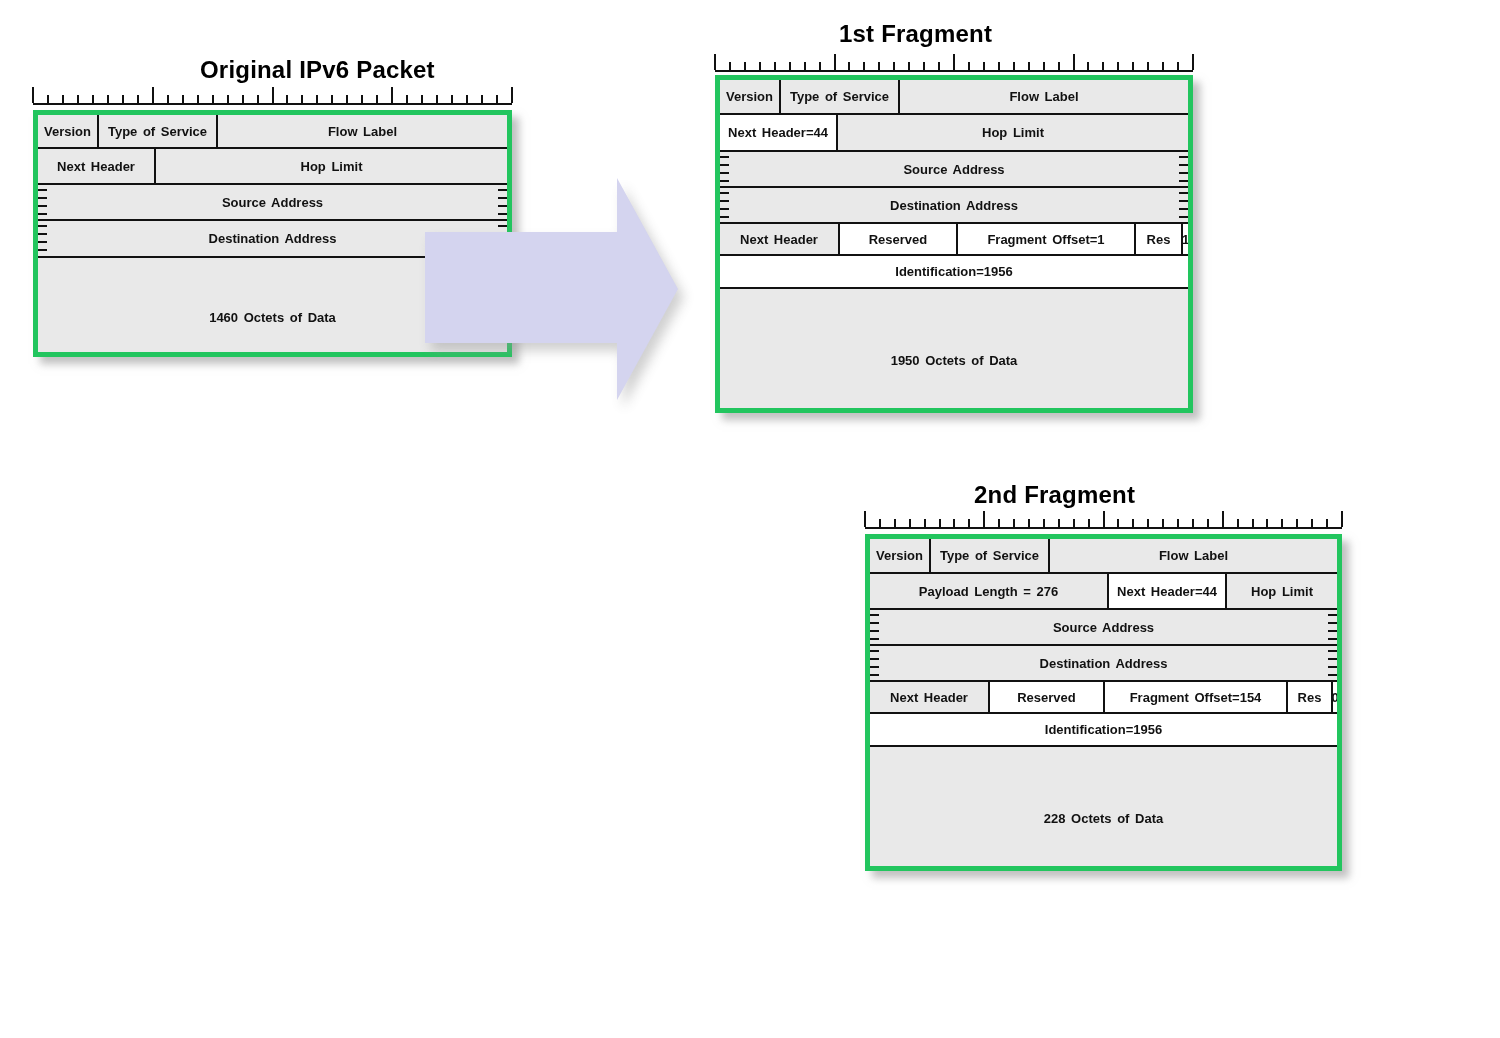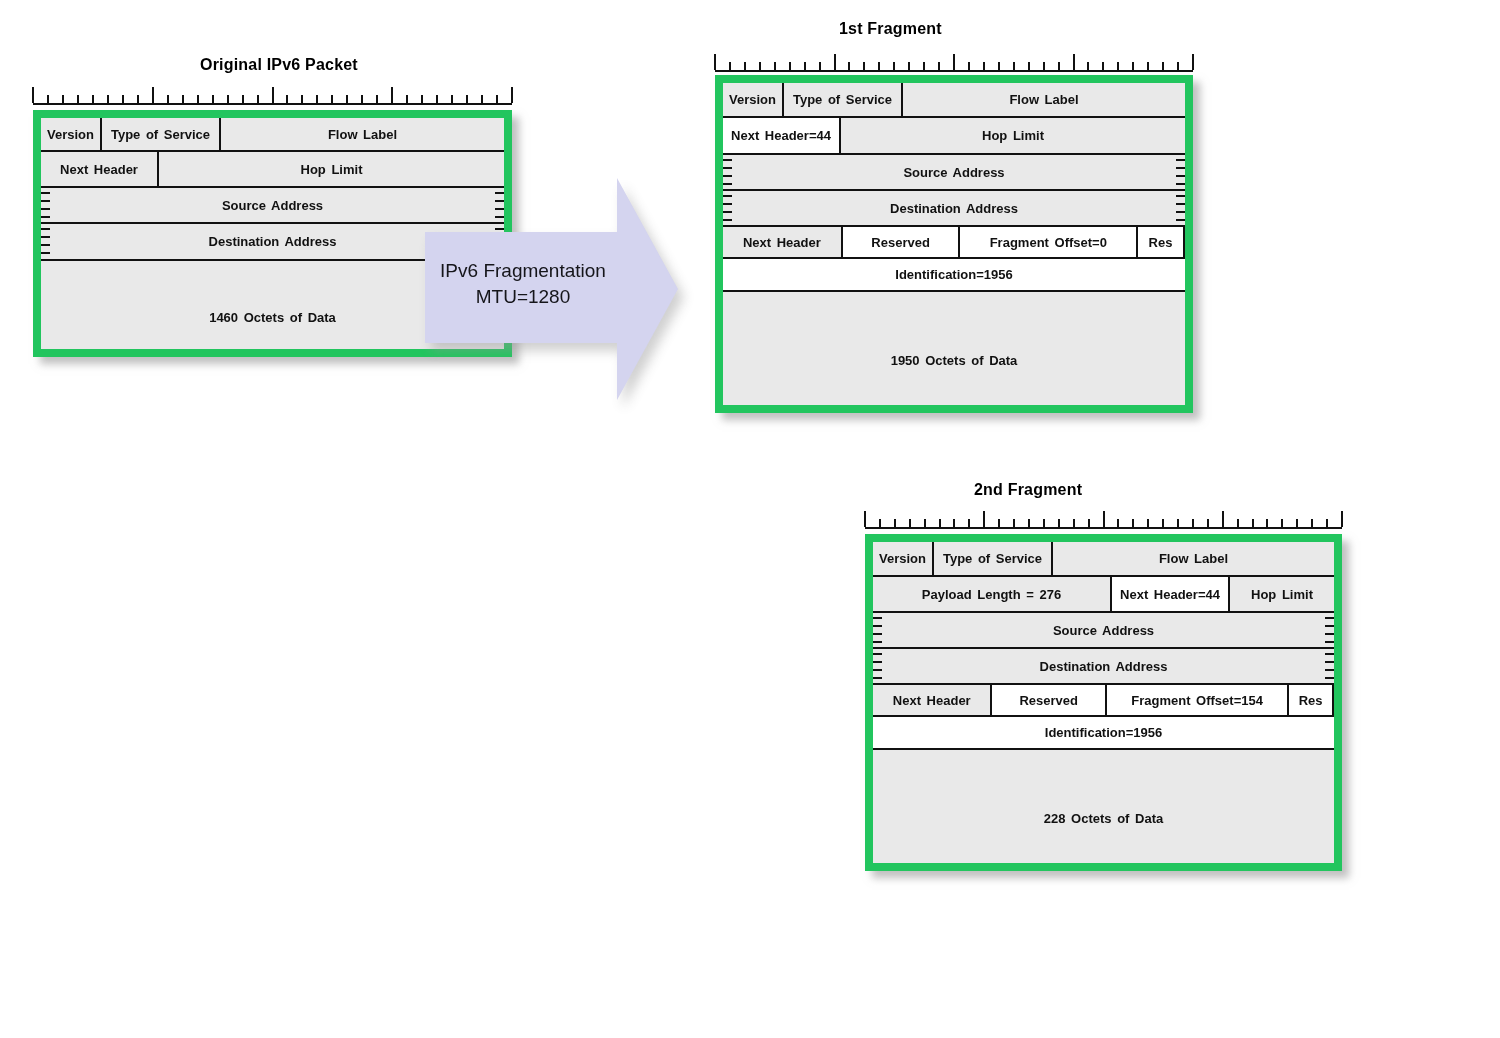--- a/index.html
+++ b/index.html
@@ -1,29 +1,29 @@
 <!DOCTYPE html>
 <html><head>
 <meta charset="utf-8">
 <style>
   html,body{margin:0;padding:0;background:#ffffff;}
   #canvas{
     position:relative;width:1500px;height:1038px;background:#ffffff;overflow:hidden;
     font-family:"Liberation Sans","DejaVu Sans",sans-serif;color:#111;
   }
   .ptitle{
-    position:absolute;font-size:16px;font-weight:bold;color:#000;white-space:nowrap;
+    position:absolute;font-size:24px;font-weight:bold;color:#000;white-space:nowrap;
     letter-spacing:0.2px;
   }
   .ruler{position:absolute;height:17px;border-bottom:2px solid #111;}
   .ruler .tick{position:absolute;bottom:0;width:2px;background:#111;height:8px;transform:translateX(-50%);}
   .ruler .tick.tall{height:16px;}
   .pbox{
     position:absolute;display:flex;flex-direction:column;box-sizing:border-box;
-    border:8px solid #22c55e;background:#fff;z-index:1;
+    border:5px solid #22c55e;background:#fff;z-index:1;
     box-shadow:7px 7px 8px rgba(140,140,140,0.55);
   }
   .prow{display:flex;flex-direction:row;box-sizing:border-box;border-bottom:2px solid #111;position:relative;}
   .prow.last{border-bottom:none;flex:1;}
   .pcell{
     box-sizing:border-box;border-right:2px solid #111;background:#e9e9e9;
     display:flex;align-items:center;justify-content:center;
     font-size:13px;font-weight:bold;word-spacing:2px;white-space:nowrap;overflow:hidden;
   }
   .pcell.lastc{border-right:none;flex:1;}
@@ -100,24 +100,20 @@
       <div class="pcell lastc">Destination Address</div>
     </div>
     <div class="prow last">
       <div class="pcell lastc datacell">1460 Octets of Data</div>
     </div>
   </div>
 
   <svg id="arrow-svg" width="272" height="245" viewBox="0 0 272 245">
     <polygon points="7,64 199,64 199,10 260,121 199,232 199,175 7,175" fill="#d4d4ef"></polygon>
   </svg>
-  <div id="arrow-text">
-    <div>IPv6 Fragmentation</div>
-    <div>MTU=1280</div>
-  </div>
 
   <div class="ptitle" style="left:839px;top:20px;">1st Fragment</div>
   <div class="ruler" style="left:715px;top:53px;width:478px;">
       <div class="tick tall" style="left: 0%;"></div>
       <div class="tick" style="left: 3.125%;"></div>
       <div class="tick" style="left: 6.25%;"></div>
       <div class="tick" style="left: 9.375%;"></div>
       <div class="tick" style="left: 12.5%;"></div>
       <div class="tick" style="left: 15.625%;"></div>
       <div class="tick" style="left: 18.75%;"></div>
@@ -160,21 +156,21 @@
     </div>
     <div class="prow torn" style="height:36px;">
       <div class="pcell lastc">Source Address</div>
     </div>
     <div class="prow torn" style="height:36px;">
       <div class="pcell lastc">Destination Address</div>
     </div>
     <div class="prow" style="height:32px;">
       <div class="pcell" style="width:120px;">Next Header</div>
       <div class="pcell white" style="width:118px;">Reserved</div>
-      <div class="pcell white" style="width:178px;">Fragment Offset=0</div>
+      <div class="pcell white" style="width:178px;">Fragment Offset=1</div>
       <div class="pcell white" style="width:47px;">Res</div>
       <div class="pcell white lastc">1</div>
     </div>
     <div class="prow" style="height:33px;">
       <div class="pcell white lastc">Identification=1956</div>
     </div>
     <div class="prow last">
       <div class="pcell lastc datacell">1950 Octets of Data</div>
     </div>
   </div>

